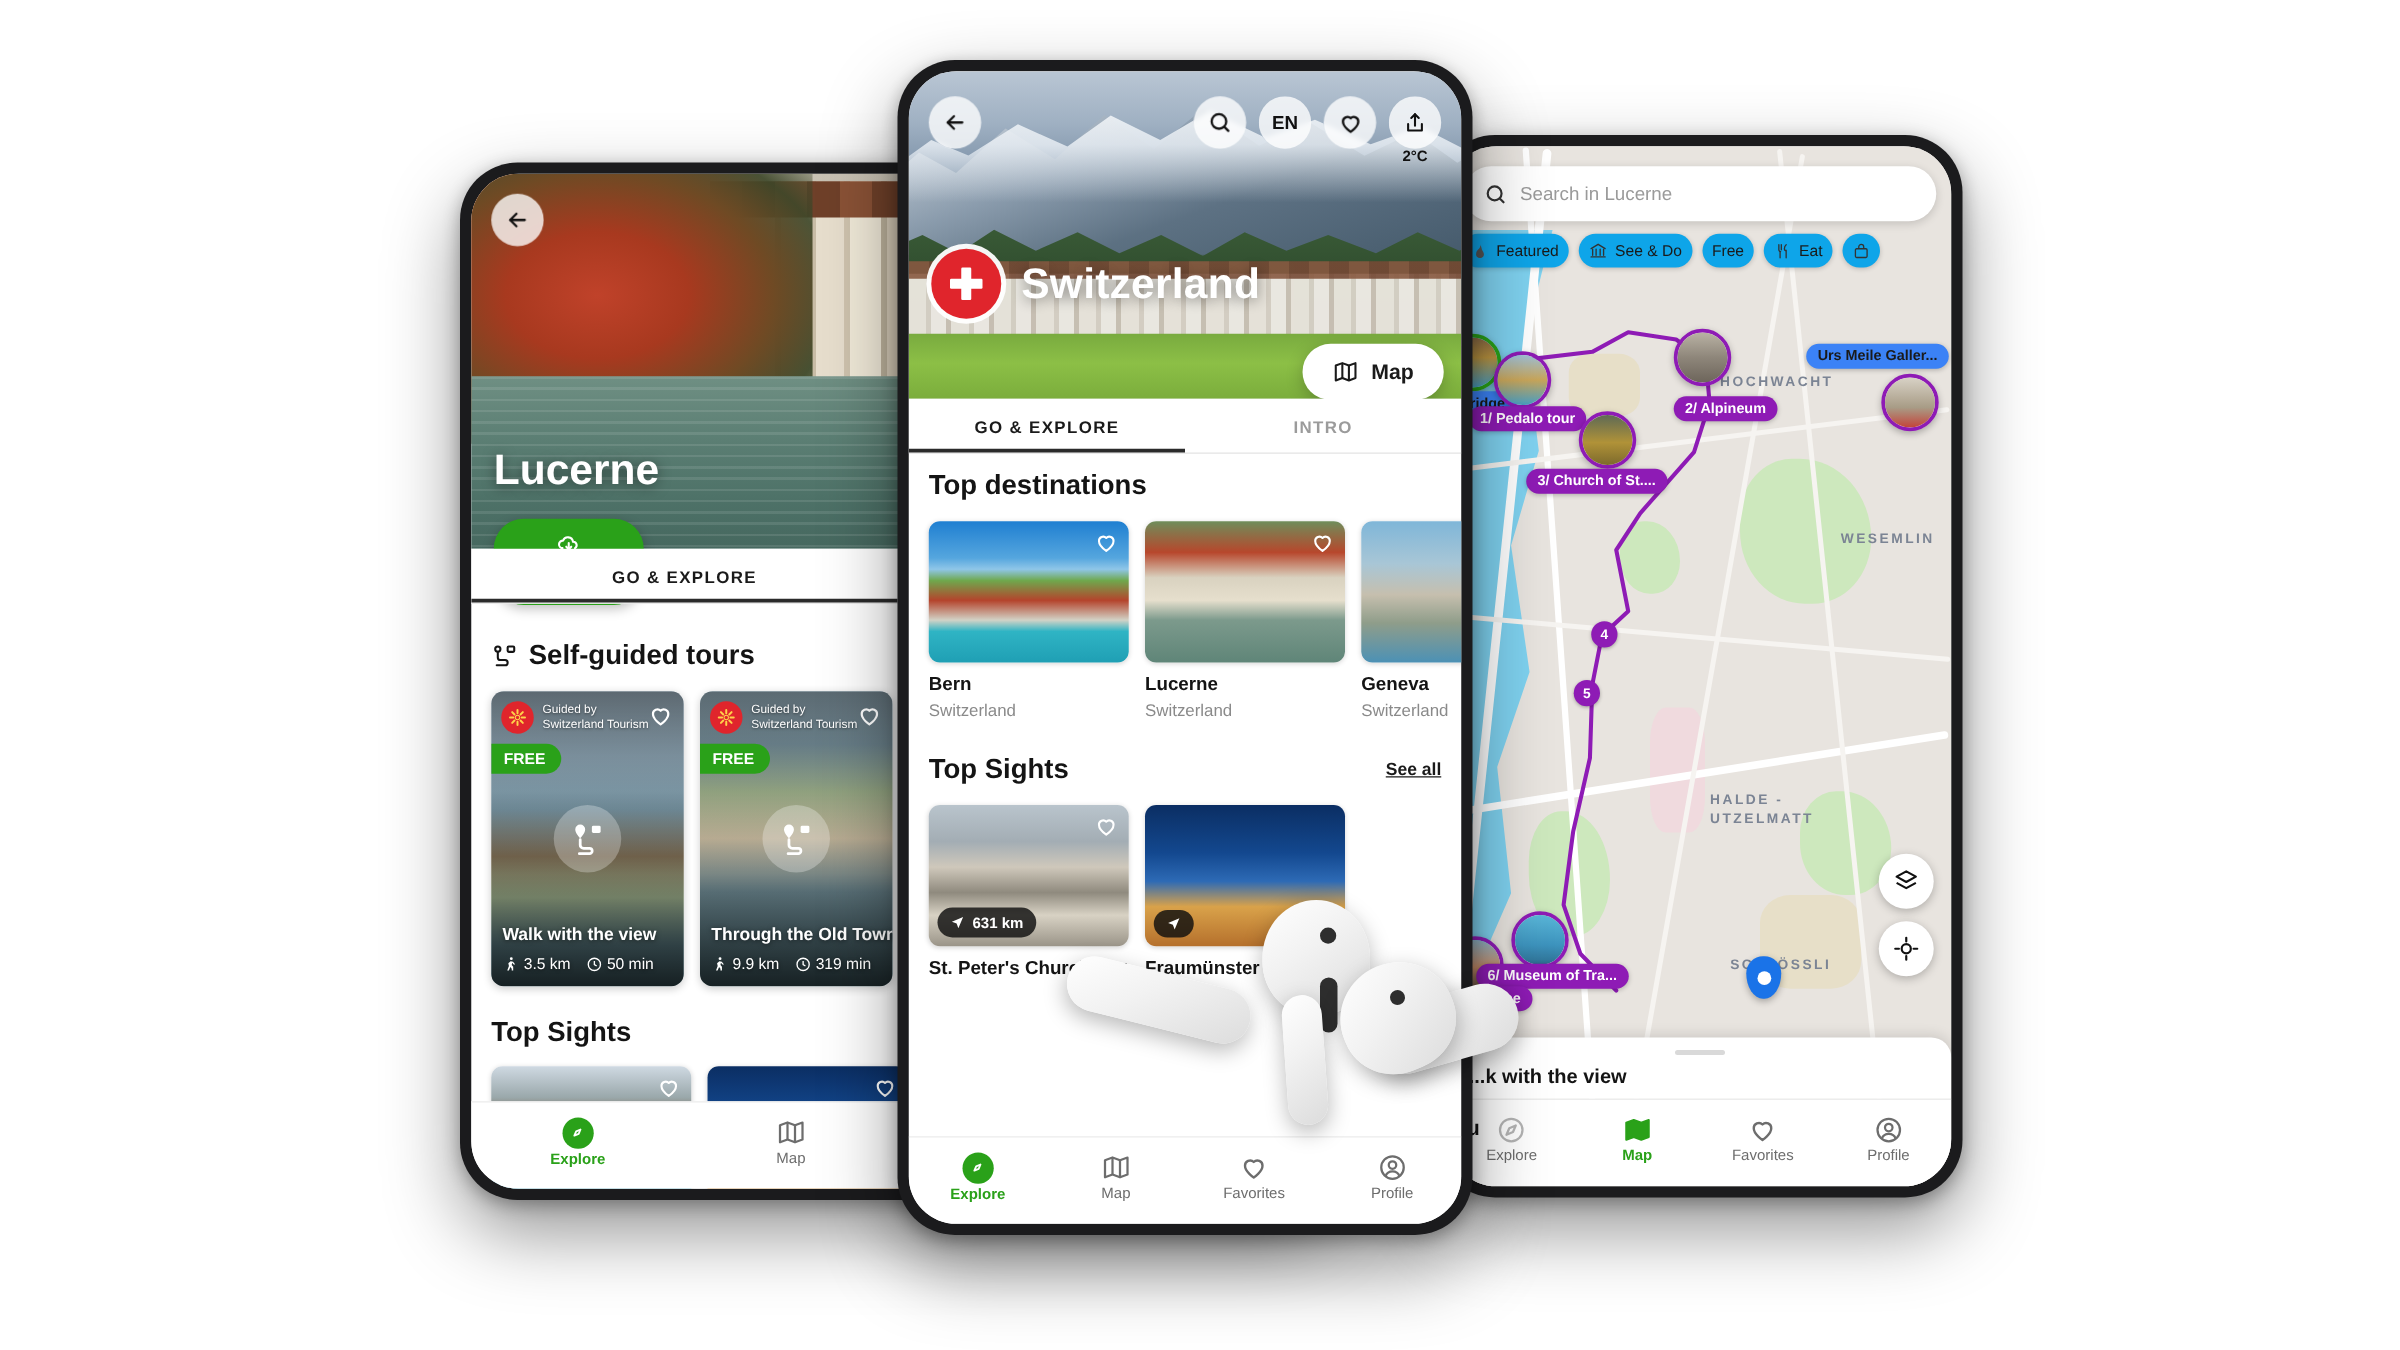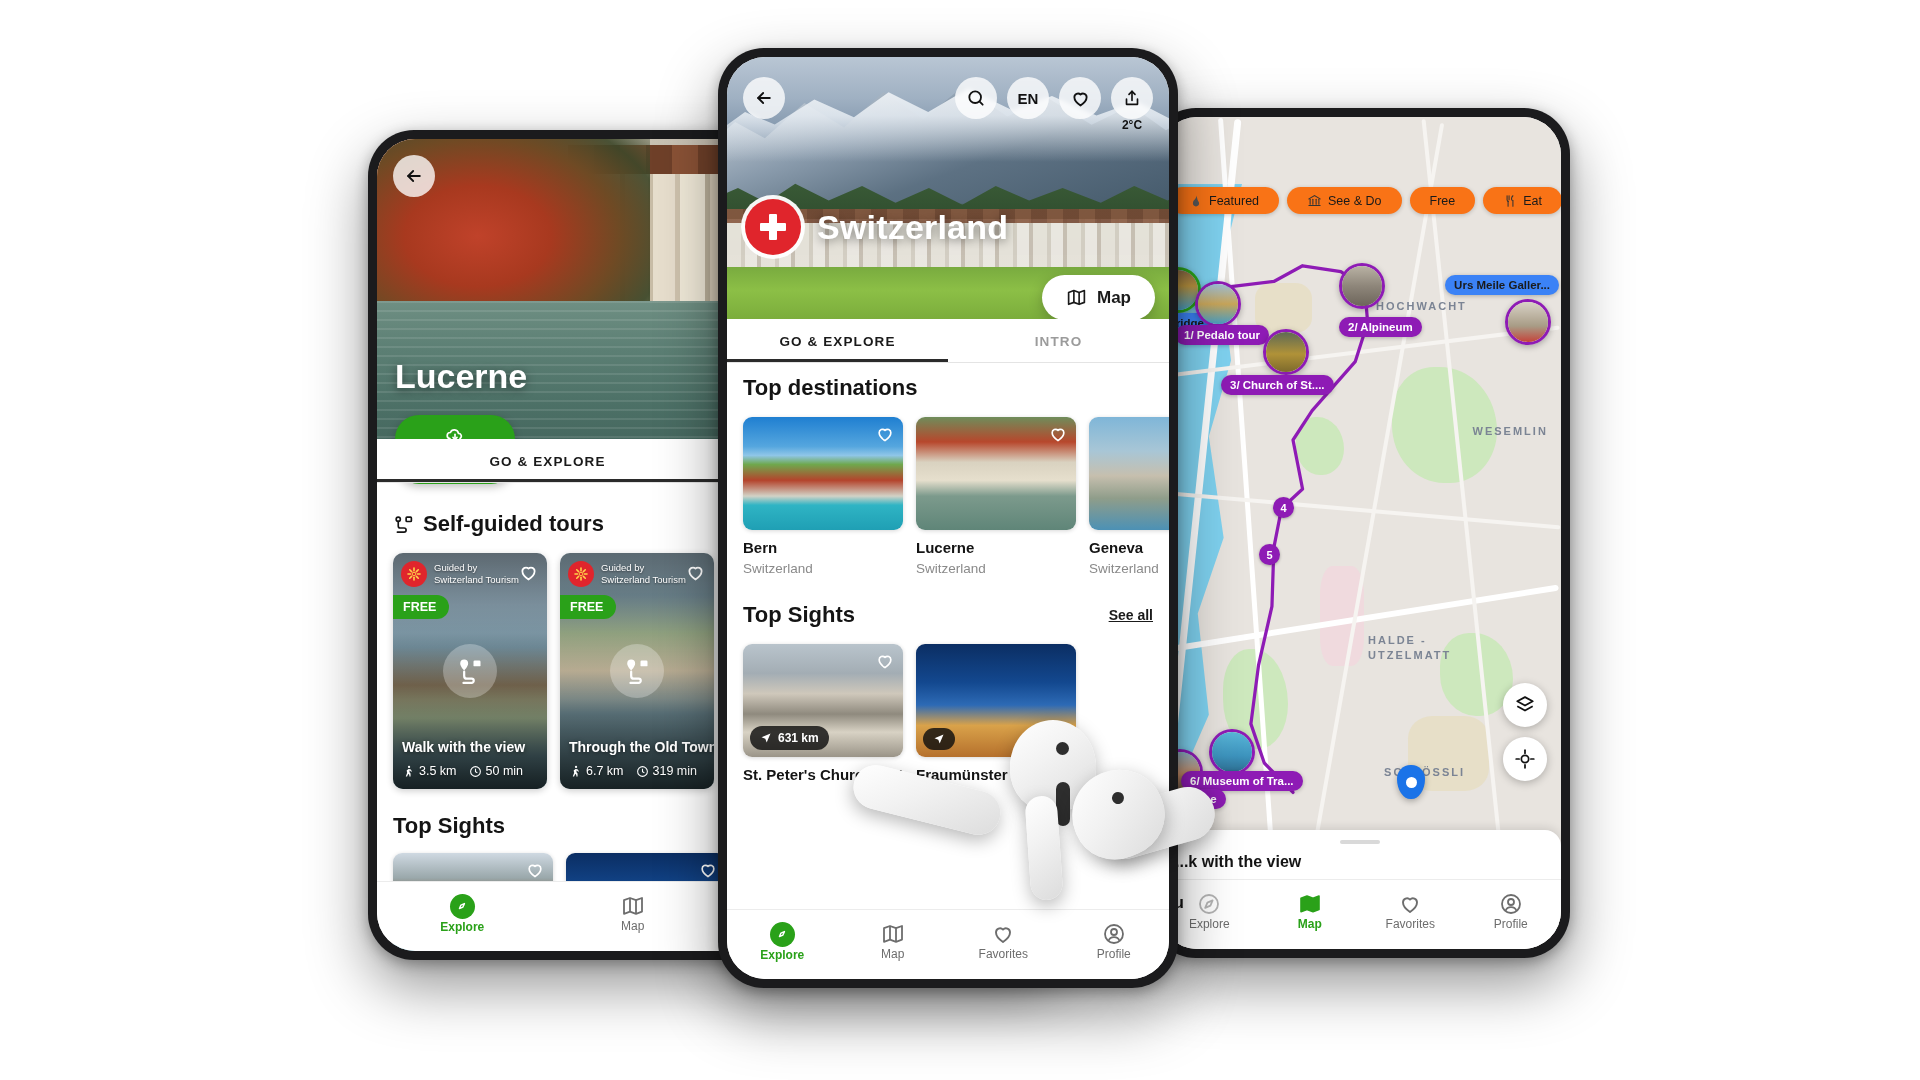--- a/index.html
+++ b/index.html
@@ -266,22 +266,22 @@
   .map-label{ position:absolute; color:#7b8494; font-size:11px; letter-spacing:2px; font-weight:600; white-space:nowrap; }
 
   .search-bar{
     position:absolute; left:12px; right:12px; top:16px; height:44px;
     background:#fff; border-radius:22px; display:flex; align-items:center; gap:10px;
     padding:0 16px; box-shadow:0 2px 8px rgba(0,0,0,.16); z-index:6;
   }
   .search-bar .ph{ color:#9a9a9a; font-size:15px; }
   .chips{ position:absolute; left:10px; right:0; top:70px; display:flex; gap:8px; z-index:6; }
   .chip{
-    display:inline-flex; align-items:center; gap:6px; background:#f97316;
-    border-radius:16px; padding:6px 20px; font-size:12.5px; color:#1a1a1a;
+    display:inline-flex; align-items:center; gap:6px; background:#0ea5e9;
+    border-radius:16px; padding:6px 8px; font-size:12.5px; color:#1a1a1a;
     box-shadow:0 1px 4px rgba(0,0,0,.2); white-space:nowrap; flex:0 0 auto;
   }
 
   .poi{
     position:absolute; width:46px; height:46px; border-radius:50%;
     border:3px solid #8e1bb5; overflow:hidden; box-shadow:0 2px 6px rgba(0,0,0,.28);
   }
   .poi.green{ border-color:#2aa119; }
   .poi-lbl{
     position:absolute; background:#8e1bb5; color:#fff; font-size:11.5px; font-weight:600;
@@ -498,21 +498,21 @@
                   <path d="M7 12.6v3.6a2.4 2.4 0 0 0 2.4 2.4h4a1.8 1.8 0 0 1 0 3.6H6.4" stroke="#fff" stroke-width="1.9" fill="none" stroke-linecap="round"></path>
                 </svg>
             </div>
             <div class="tour-title">Through the Old Town</div>
             <div class="tour-stats">
               <span class="stat">
                 <svg width="13" height="13" viewBox="0 0 24 24" fill="#fff">
                     <circle cx="13" cy="3.6" r="2.1"></circle>
                     <path d="M12 7.2l-3.4 3 .9 4.2L7 21h2.4l2.2-5 2 2.4V21h2.2v-5.4l-2.2-2.6.7-3.4 2.2 2.4h2.3l-3.2-4z"></path>
                   </svg>
-                <span>6.7 km</span>
+                <span>9.9 km</span>
               </span>
               <span class="stat">
                 <svg width="13" height="13" viewBox="0 0 24 24" fill="none" stroke="#fff" stroke-width="2">
                     <circle cx="12" cy="12" r="9"></circle>
                     <path d="M12 7v5.4l3.4 2"></path>
                   </svg>
                 <span>319 min</span>
               </span>
             </div>
           </div>
@@ -644,20 +644,27 @@
         </div>
         <div class="poi" style="left:50px; top:612px;">
           <div style="width:100%;height:100%;background:linear-gradient(180deg,#59b6d8 0%, #3d93bd 60%, #2e6f92 100%);"></div>
         </div>
         <div class="poi-lbl" style="left:22px; top:654px;">6/ Museum of Tra...</div>
         <div class="poi-lbl" style="left:-16px; top:672px;">...o Lucerne</div>
 
         <div class="userdot" style="left:238px; top:648px;"></div>
       </div>
 
+      <div class="search-bar">
+        <svg width="19" height="19" viewBox="0 0 24 24" fill="none" stroke="#333" stroke-width="2.2" stroke-linecap="round">
+            <circle cx="11" cy="11" r="7"></circle>
+            <path d="M20 20l-3.6-3.6"></path>
+          </svg>
+        <span class="ph">Search in Lucerne</span>
+      </div>
 
       <div class="chips">
         <div class="chip">
           <svg width="14" height="14" viewBox="0 0 24 24" fill="#555">
               <path d="M12 2.6s1.2 3.2-1.4 5.8c-2.2 2.2-3.8 3.6-3.8 6.6A5.2 5.2 0 0 0 12 21.4a5.2 5.2 0 0 0 5.2-6.4c-.6-3-3-4.4-3-7 0-1.8-2.2-5.4-2.2-5.4z"></path>
             </svg>
           <span>Featured</span>
         </div>
         <div class="chip">
           <svg width="15" height="15" viewBox="0 0 24 24" fill="none" stroke="#333" stroke-width="1.7" stroke-linecap="round">

